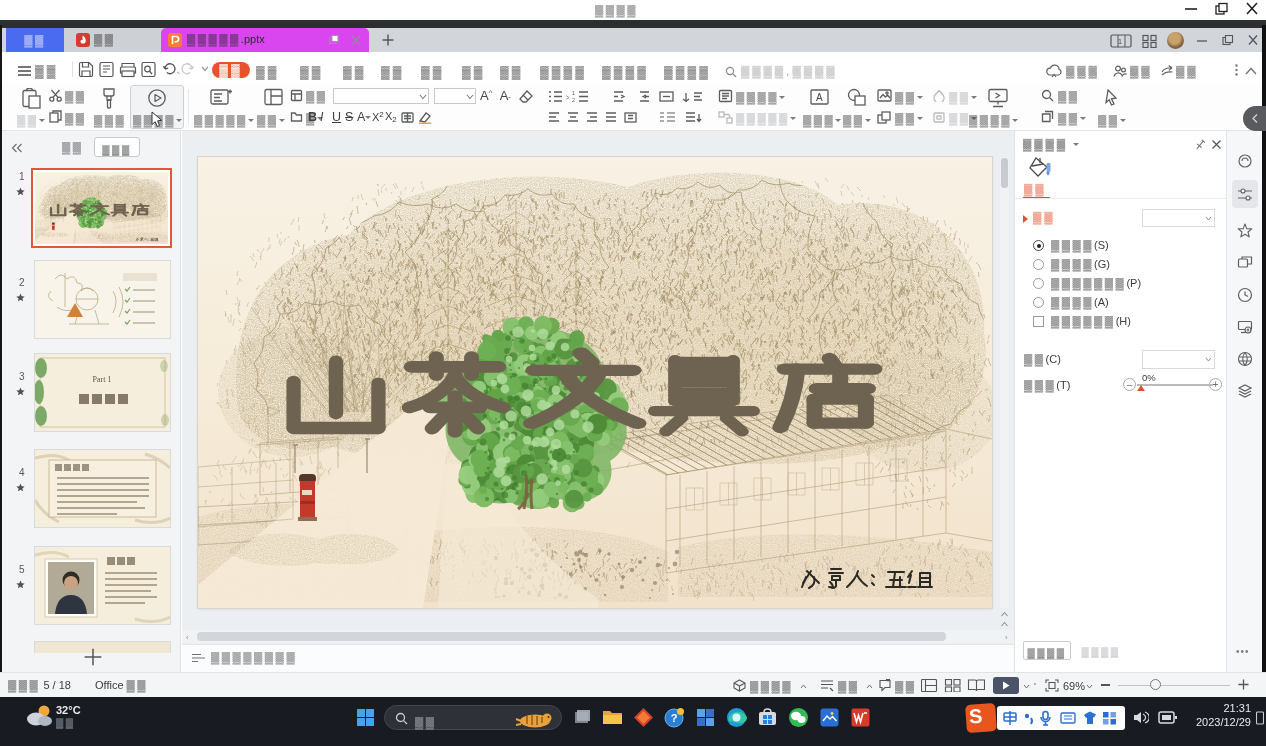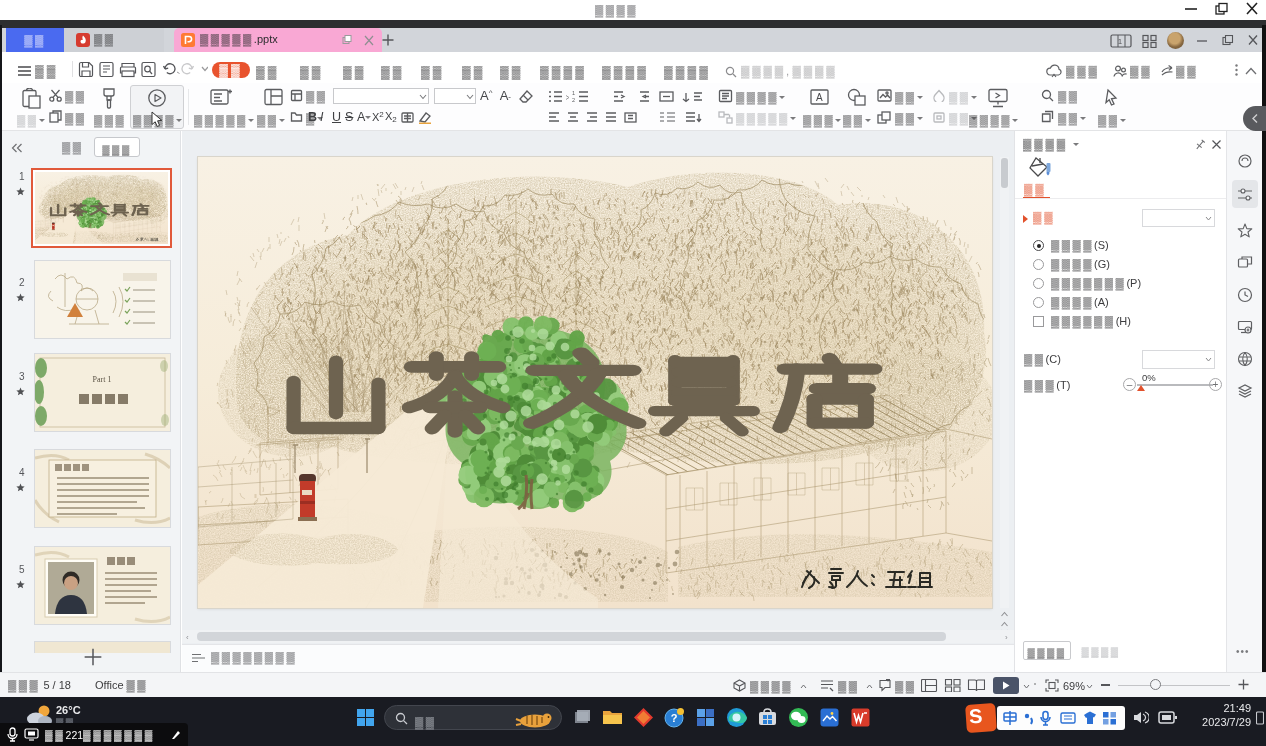--- a/index.html
+++ b/index.html
@@ -24,21 +24,21 @@
     <div class="abs" style="left:0;top:25px;width:2px;height:721px;background:#15161a"></div>
     <div class="abs" style="left:2px;top:28px;width:1260px;height:24px;background:#d2d5da">
       <div class="abs" style="left:4px;top:0;width:58px;height:24px;background:#4a6af0;color:#e8ecfc;font-size:11px;text-align:center;line-height:24px"><span class="zh" style="color:#eef;font-size:11px;">▓▓</span></div>
       <div class="abs" style="left:62px;top:0;width:100px;height:24px;background:#cdd0d5">
         <svg class="abs" style="left:12px;top:5px" width="14" height="14" viewBox="0 0 14 14">
           <rect width="14" height="14" rx="3" fill="#d63b2f"></rect>
           <path d="M7,2.5 C9,4.5 10.5,6.5 9.5,9 C8.8,10.8 5.8,11.2 4.8,9.4 C3.9,7.8 5.2,6.3 7,6.8 C6,5.2 6.3,3.8 7,2.5 Z" fill="#fff"></path>
         </svg>
         <div class="abs" style="left:30px;top:5px;font-size:11px;color:#3c3c3e"><span class="zh" style="color:#3c3c3e;font-size:11px;">▓▓</span></div>
       </div>
-      <div class="abs" style="left:172px;top:0;width:208px;height:24px;background:#f9a8d4;border-radius:5px 5px 0 0">
+      <div class="abs" style="left:159px;top:0;width:208px;height:24px;background:#d946ef;border-radius:5px 5px 0 0">
         <svg class="abs" style="left:7px;top:5px" width="14" height="14" viewBox="0 0 14 14">
           <rect width="14" height="14" rx="2.5" fill="#ff7a33"></rect>
           <path d="M4.5,11 V3.5 H8 a2.6,2.6 0 0 1 0,5.2 H6.5" fill="none" stroke="#fff" stroke-width="1.6"></path>
         </svg>
         <div class="abs" style="left:26px;top:5px;font-size:11px;color:#2c2c2e"><span class="zh" style="color:#2c2c2e;font-size:11px;">▓▓▓▓▓</span><span style="letter-spacing:0">.pptx</span></div>
         <svg class="abs" style="left:168px;top:7px" width="32" height="11" viewBox="0 0 32 11">
           <rect x="1" y="2.5" width="6" height="6" fill="none" stroke="#9a9a9c" stroke-width="1"></rect>
           <rect x="3" y="0.5" width="6" height="6" fill="#fff" stroke="#9a9a9c" stroke-width="1"></rect>
           <path d="M23,1 L31,10 M31,1 L23,10" stroke="#8f8f91" stroke-width="1.2"></path>
         </svg>
@@ -1803,21 +1803,21 @@
         </g>
       </svg>
       <div class="abs" style="left:9px;top:515px;font-size:10px;color:#7a7b7e;letter-spacing:1px">•••</div>
     </div>
     <div class="abs" style="left:0;top:697px;width:1266px;height:49px;background:#191b22">
       <svg class="abs" style="left:24px;top:6px" width="30" height="26" viewBox="0 0 30 26">
         <circle cx="20" cy="8" r="5.5" fill="#f0a63c"></circle>
         <ellipse cx="12" cy="16" rx="9" ry="6.5" fill="#cdd3dd"></ellipse>
         <ellipse cx="21" cy="18" rx="7" ry="5" fill="#aeb6c2"></ellipse>
       </svg>
-      <div class="abs" style="left:56px;top:7px;font-size:11px;color:#e8e9eb;font-weight:bold">26°C</div>
+      <div class="abs" style="left:56px;top:7px;font-size:11px;color:#e8e9eb;font-weight:bold">32°C</div>
       <div class="abs" style="left:56px;top:20px;font-size:10px;color:#9aa0ab"><span class="zh" style="color:#9aa0ab;font-size:10px">▓▓</span></div>
       <svg class="abs" style="left:357px;top:12px" width="17" height="17" viewBox="0 0 17 17">
         <g fill="#41a5ee">
           <rect x="0" y="0" width="8" height="8"></rect>
           <rect x="9" y="0" width="8" height="8"></rect>
           <rect x="0" y="9" width="8" height="8"></rect>
           <rect x="9" y="9" width="8" height="8"></rect>
         </g>
       </svg>
       <div class="abs" style="left:384px;top:8px;width:178px;height:25px;background:#2e3138;border:1px solid #43464e;border-radius:13px">
@@ -1917,35 +1917,18 @@
       </svg>
       <svg class="abs" style="left:1133px;top:13px" width="16" height="15" viewBox="0 0 16 15">
         <path d="M1,5 H4 L8,2 V13 L4,10 H1 Z" fill="#d8dade"></path>
         <path d="M10,4 a5,4 0 0 1 0,7 M12,2 a7,6 0 0 1 0,11" fill="none" stroke="#d8dade" stroke-width="1.2"></path>
       </svg>
       <svg class="abs" style="left:1158px;top:13px" width="20" height="15" viewBox="0 0 20 15">
         <rect x="1" y="2" width="15" height="11" rx="2" fill="none" stroke="#d8dade" stroke-width="1.5"></rect>
         <rect x="4" y="5" width="9" height="5" fill="#d8dade"></rect>
         <path d="M17,6 h2 v3 h-2" fill="#d8dade"></path>
       </svg>
-      <div class="abs" style="left:1191px;top:5px;width:60px;text-align:right;font-size:11px;color:#e8e9eb">21:49</div>
-      <div class="abs" style="left:1181px;top:19px;width:70px;text-align:right;font-size:11px;color:#e8e9eb">2023/7/29</div>
+      <div class="abs" style="left:1191px;top:5px;width:60px;text-align:right;font-size:11px;color:#e8e9eb">21:31</div>
+      <div class="abs" style="left:1181px;top:19px;width:70px;text-align:right;font-size:11px;color:#e8e9eb">2023/12/29</div>
       <svg class="abs" style="left:1256px;top:13px" width="8" height="16" viewBox="0 0 8 16">
         <rect x="0.5" y="2" width="7" height="12" rx="1" fill="none" stroke="#c9cbd0" stroke-width="1.1"></rect>
-      </svg>
-    </div>
-    <div class="abs" style="left:0;top:723px;width:188px;height:23px;background:#0c0c0e;border-radius:0 4px 0 0">
-      <svg class="abs" style="left:6px;top:4px" width="13" height="15" viewBox="0 0 13 15">
-        <g fill="none" stroke="#fff" stroke-width="1.3">
-          <rect x="4" y="1" width="5" height="8" rx="2.5"></rect>
-          <path d="M2,7 a4.5,4.5 0 0 0 9,0 M6.5,11.5 V14 M4,14 h5"></path>
-        </g>
-      </svg>
-      <svg class="abs" style="left:24px;top:5px" width="15" height="13" viewBox="0 0 15 13">
-        <rect x="1" y="1" width="13" height="9" rx="1.5" fill="none" stroke="#fff" stroke-width="1.2"></rect>
-        <rect x="4" y="3.5" width="7" height="4" fill="#fff"></rect>
-        <path d="M5,12 h5" stroke="#fff" stroke-width="1.2"></path>
-      </svg>
-      <div class="abs" style="left:45px;top:6px;font-size:10.5px;color:#fff"><span class="zh" style="opacity:.8">▓▓</span>221<span class="zh" style="opacity:.8">▓▓▓▓▓▓▓</span></div>
-      <svg class="abs" style="left:170px;top:6px" width="12" height="12" viewBox="0 0 12 12">
-        <path d="M2,10 L8,2 L10,4 L4,10 Z M2,10 l2,0" fill="#fff"></path>
       </svg>
     </div>
   </div>
 </body></html>

